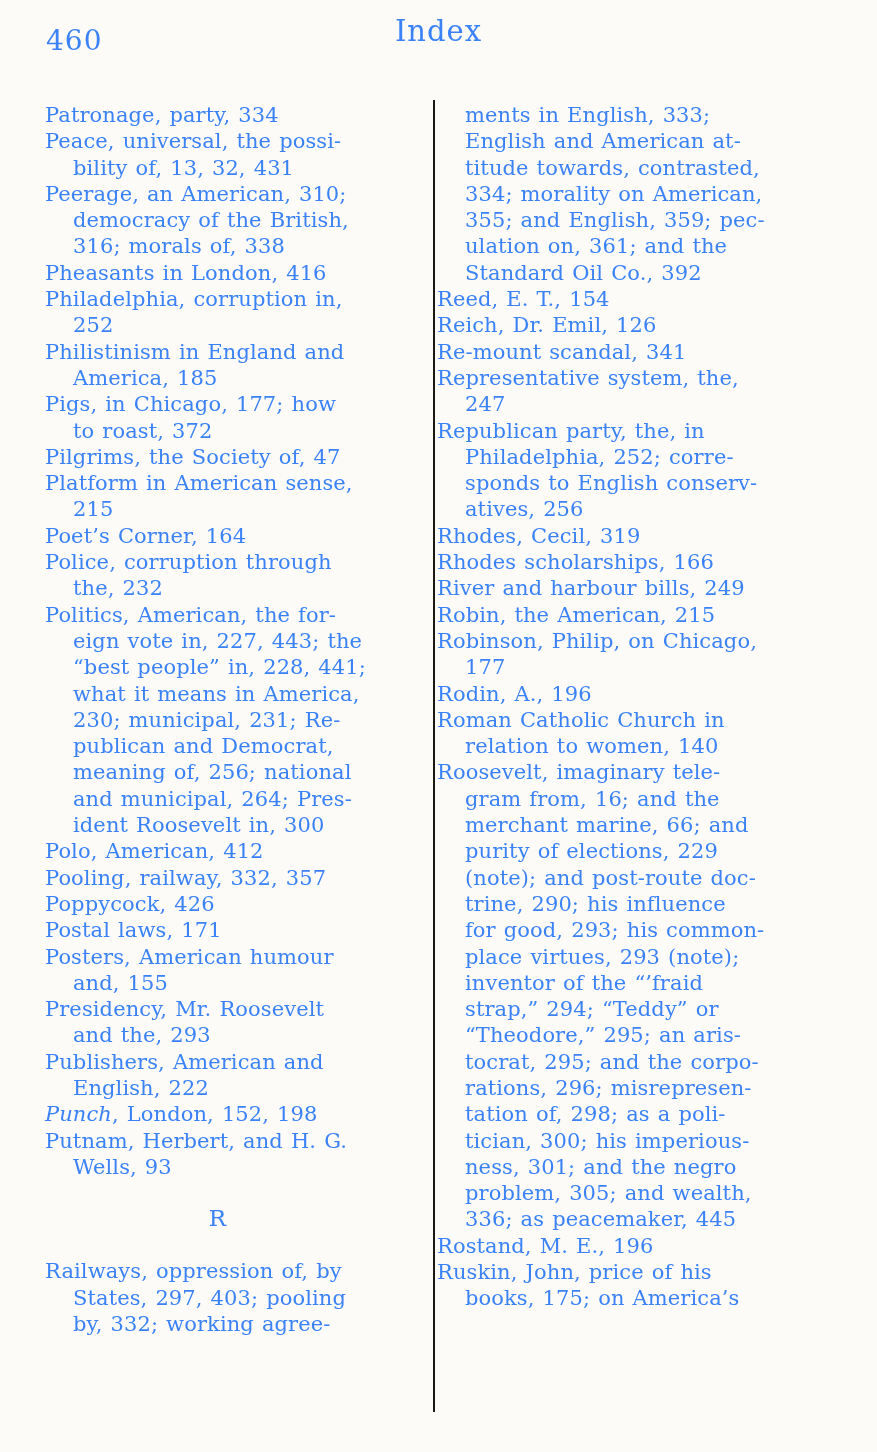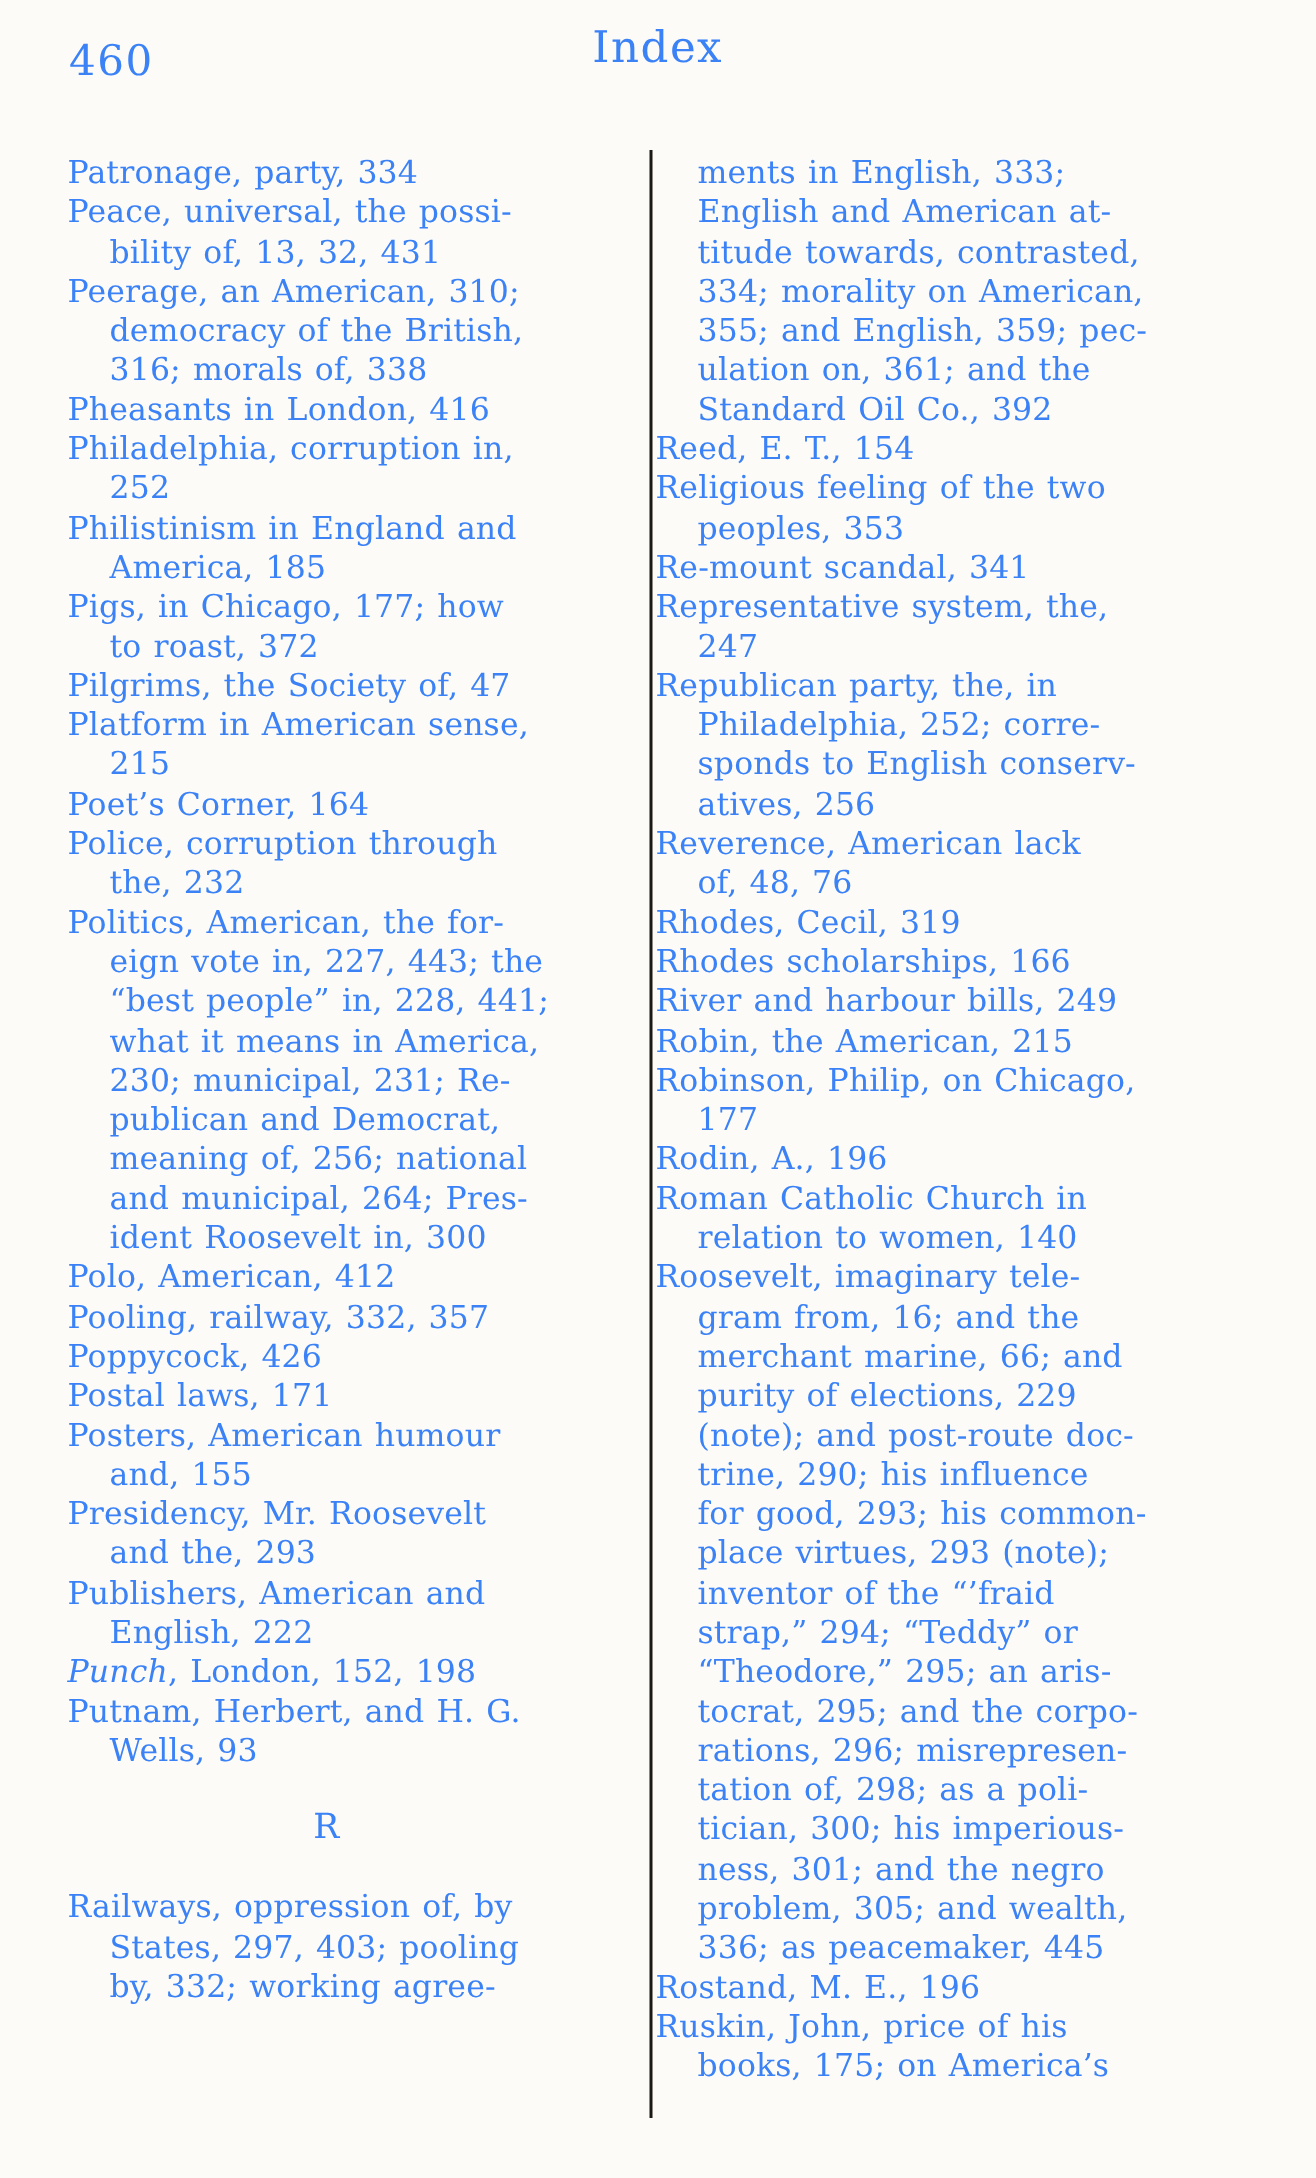--- a/index.html
+++ b/index.html
@@ -98,25 +98,24 @@
       <div class="entry">Publishers, American and<br>English, 222</div>
       <div class="entry"><i>Punch</i>, London, 152, 198</div>
       <div class="entry">Putnam, Herbert, and H. G.<br>Wells, 93</div>
       <div class="section-heading">R</div>
       <div class="entry">Railways, oppression of, by<br>States, 297, 403; pooling<br>by, 332; working agree-</div>
     </div>
   <div class="column-divider"></div>
   <div class="column column-right">
       <div class="entry continuation">ments in English, 333;<br>English and American at-<br>titude towards, contrasted,<br>334; morality on American,<br>355; and English, 359; pec-<br>ulation on, 361; and the<br>Standard Oil Co., 392</div>
       <div class="entry">Reed, E. T., 154</div>
-      <div class="entry">Religious feeling of the two<br>peoples, 353</div>
+      <div class="entry">Reich, Dr. Emil, 126</div>
       <div class="entry">Re-mount scandal, 341</div>
       <div class="entry">Representative system, the,<br>247</div>
       <div class="entry">Republican party, the, in<br>Philadelphia, 252; corre-<br>sponds to English conserv-<br>atives, 256</div>
-      <div class="entry">Reverence, American lack<br>of, 48, 76</div>
       <div class="entry">Rhodes, Cecil, 319</div>
       <div class="entry">Rhodes scholarships, 166</div>
       <div class="entry">River and harbour bills, 249</div>
       <div class="entry">Robin, the American, 215</div>
       <div class="entry">Robinson, Philip, on Chicago,<br>177</div>
       <div class="entry">Rodin, A., 196</div>
       <div class="entry">Roman Catholic Church in<br>relation to women, 140</div>
       <div class="entry">Roosevelt, imaginary tele-<br>gram from, 16; and the<br>merchant marine, 66; and<br>purity of elections, 229<br>(note); and post-route doc-<br>trine, 290; his influence<br>for good, 293; his common-<br>place virtues, 293 (note);<br>inventor of the “’fraid<br>strap,” 294; “Teddy” or<br>“Theodore,” 295; an aris-<br>tocrat, 295; and the corpo-<br>rations, 296; misrepresen-<br>tation of, 298; as a poli-<br>tician, 300; his imperious-<br>ness, 301; and the negro<br>problem, 305; and wealth,<br>336; as peacemaker, 445</div>
       <div class="entry">Rostand, M. E., 196</div>
       <div class="entry">Ruskin, John, price of his<br>books, 175; on America’s</div>

